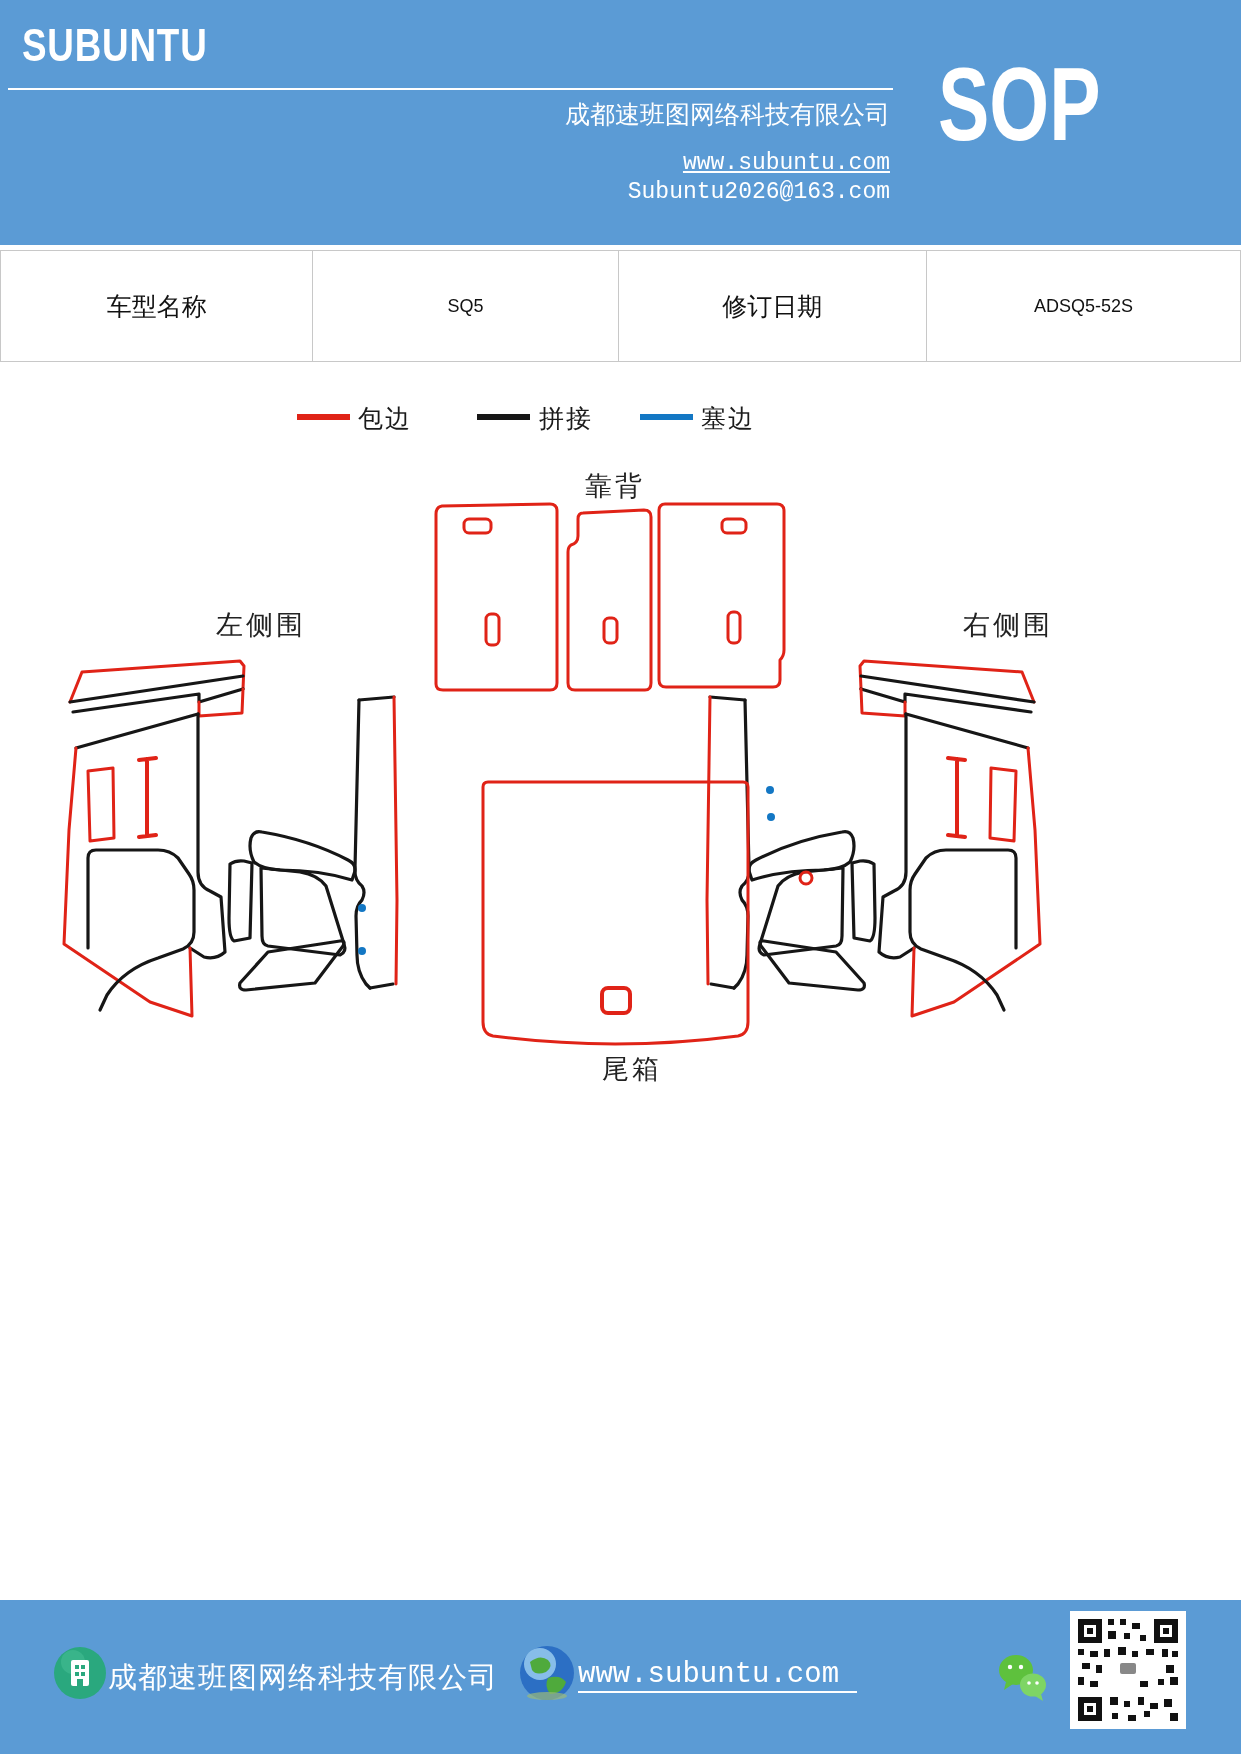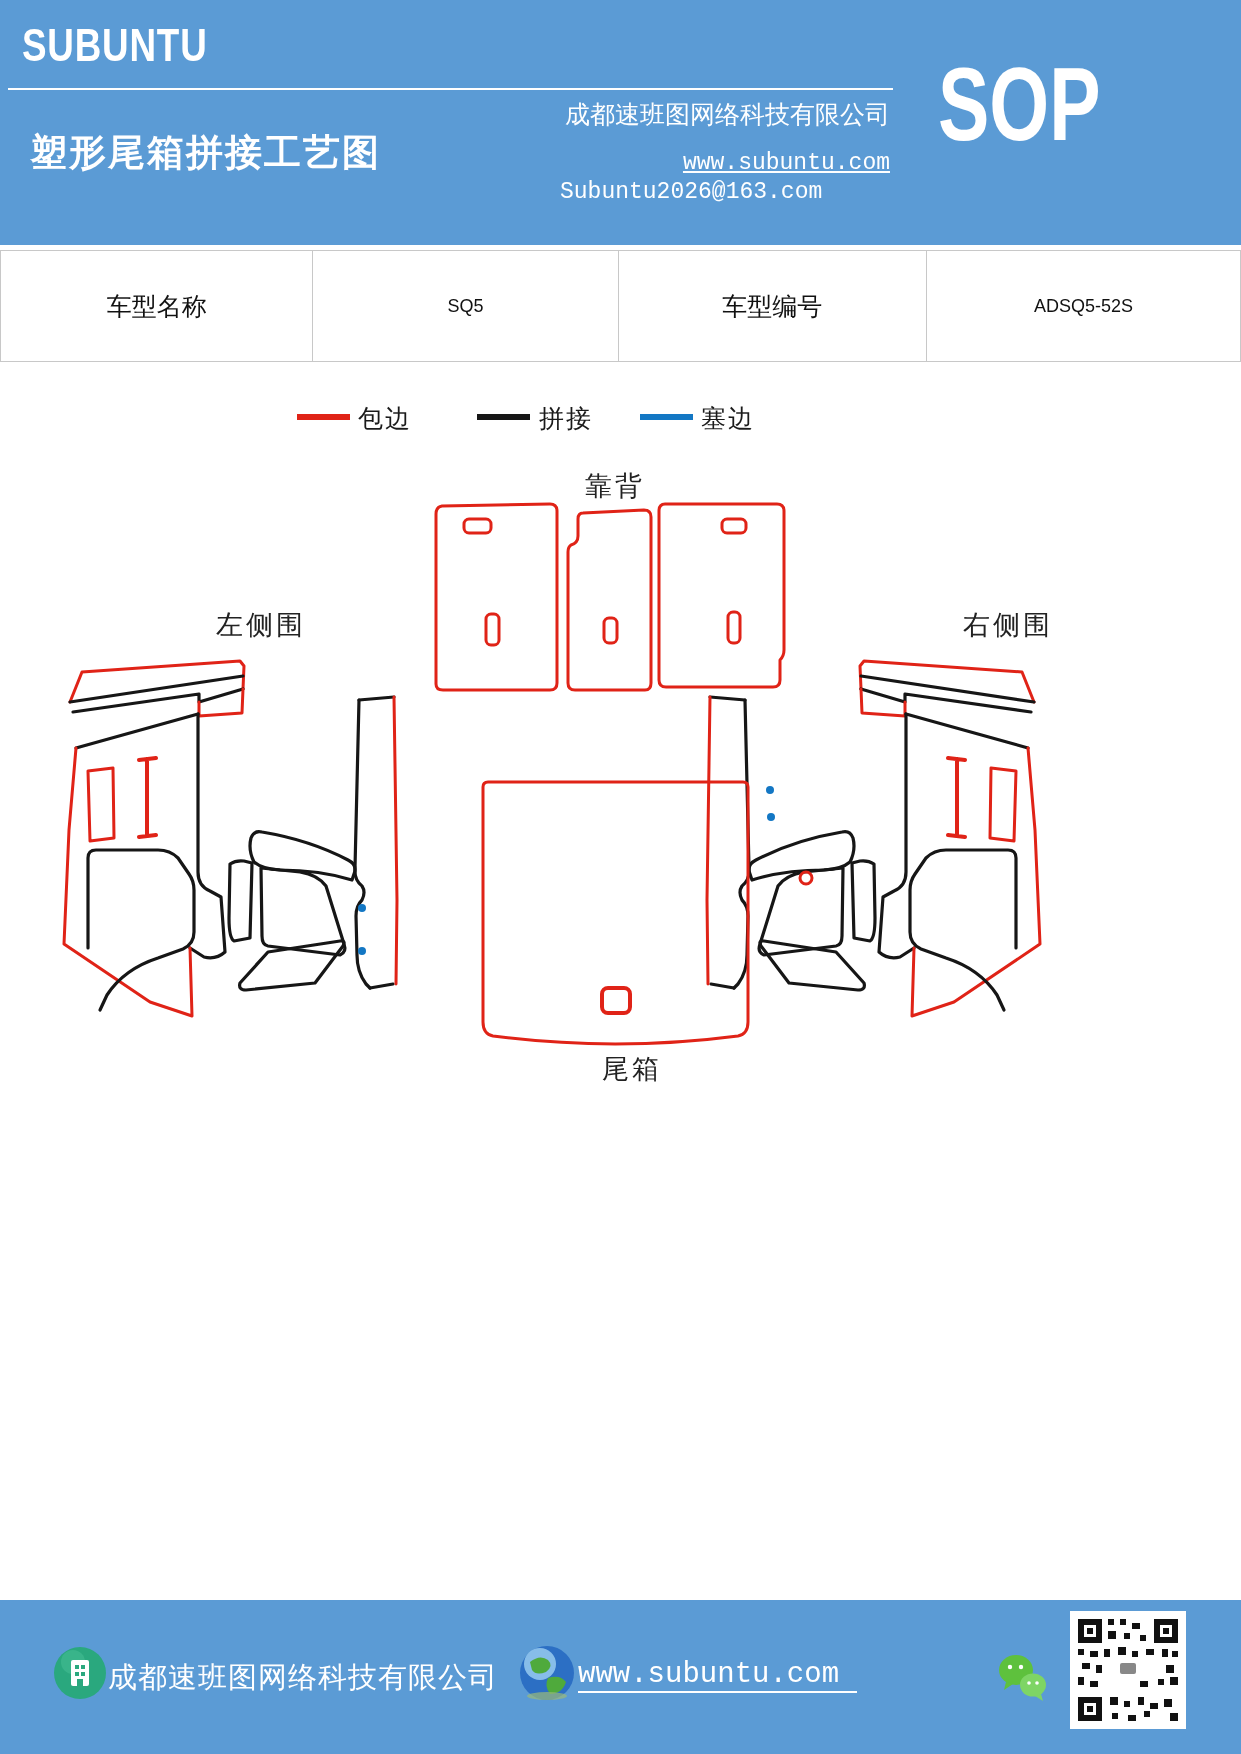--- a/index.html
+++ b/index.html
@@ -12,21 +12,21 @@
         font-family:"Liberation Sans",sans-serif;}
   .banner-rule{position:absolute;top:88px;left:8px;width:885px;height:2px;background:#fff;}
   .banner-company{position:absolute;top:98px;left:390px;width:500px;text-align:right;
         color:#fff;font-size:25px;font-family:"Liberation Serif",serif;}
   .sop{position:absolute;top:52px;left:938px;font-size:104px;line-height:1;font-weight:bold;
         color:#fff;transform:scaleX(.74);transform-origin:left center;}
   .doc-title{position:absolute;top:128px;left:30px;font-size:37px;font-weight:bold;color:#fff;
         font-family:"Liberation Serif",serif;letter-spacing:2px;}
   .hdr-web{position:absolute;top:150px;left:590px;width:300px;text-align:right;font-size:23px;
         font-family:"Liberation Mono",monospace;color:#fff;text-decoration:underline;cursor:pointer;}
-  .hdr-mail{position:absolute;top:179px;left:560px;width:330px;text-align:left;font-size:23px;
+  .hdr-mail{position:absolute;top:179px;left:560px;width:330px;text-align:right;font-size:23px;
         font-family:"Liberation Mono",monospace;color:#fff;}
   
   .info-table{position:absolute;top:250px;left:0;width:1241px;height:112px;border-collapse:collapse;}
   .info-table td{border:1px solid #c8c8c8;text-align:center;vertical-align:middle;height:56px;padding:4px;}
   .info-table td.lbl{font-size:25px;color:#111;font-family:"Liberation Serif",serif;}
   .info-table td.val{font-size:18px;color:#111;font-family:"Liberation Sans",sans-serif;}
   .c1{width:313px}.c2{width:305px}.c3{width:309px}.c4{width:313px}
   
   .leg-line{position:absolute;top:414px;width:53px;height:6px;}
   .leg-text{position:absolute;top:402px;font-size:25px;color:#1a1a1a;letter-spacing:2px;}
@@ -49,31 +49,30 @@
 </head>
 <body>
 
 <div class="page">
 
   <div class="banner">
     <div class="logo">SUBUNTU</div>
     <div class="banner-rule"></div>
     <div class="banner-company">成都速班图网络科技有限公司</div>
     <div class="sop">SOP</div>
-    <div class="doc-title">塑形尾箱拼接工艺图</div>
     <div class="hdr-web">www.subuntu.com</div>
     <div class="hdr-mail">Subuntu2026@163.com</div>
   </div>
 
   <table class="info-table">
     <tbody>
         <tr>
       <td class="lbl c1">车型名称</td>
       <td class="val c2">SQ5</td>
-      <td class="lbl c3">车型编号</td>
+      <td class="lbl c3">修订日期</td>
       <td class="val c4">ADSQ5-52S</td>
     </tr>
   </tbody>
     </table>
 
   <div class="leg-line" style="left:297px;background:#e02317;"></div>
   <div class="leg-text" style="left:358px;text-align:center;">包边</div>
   <div class="leg-line" style="left:477px;background:#161616;"></div>
   <div class="leg-text" style="left:539px;">拼接</div>
   <div class="leg-line" style="left:640px;background:#1377c4;"></div>

